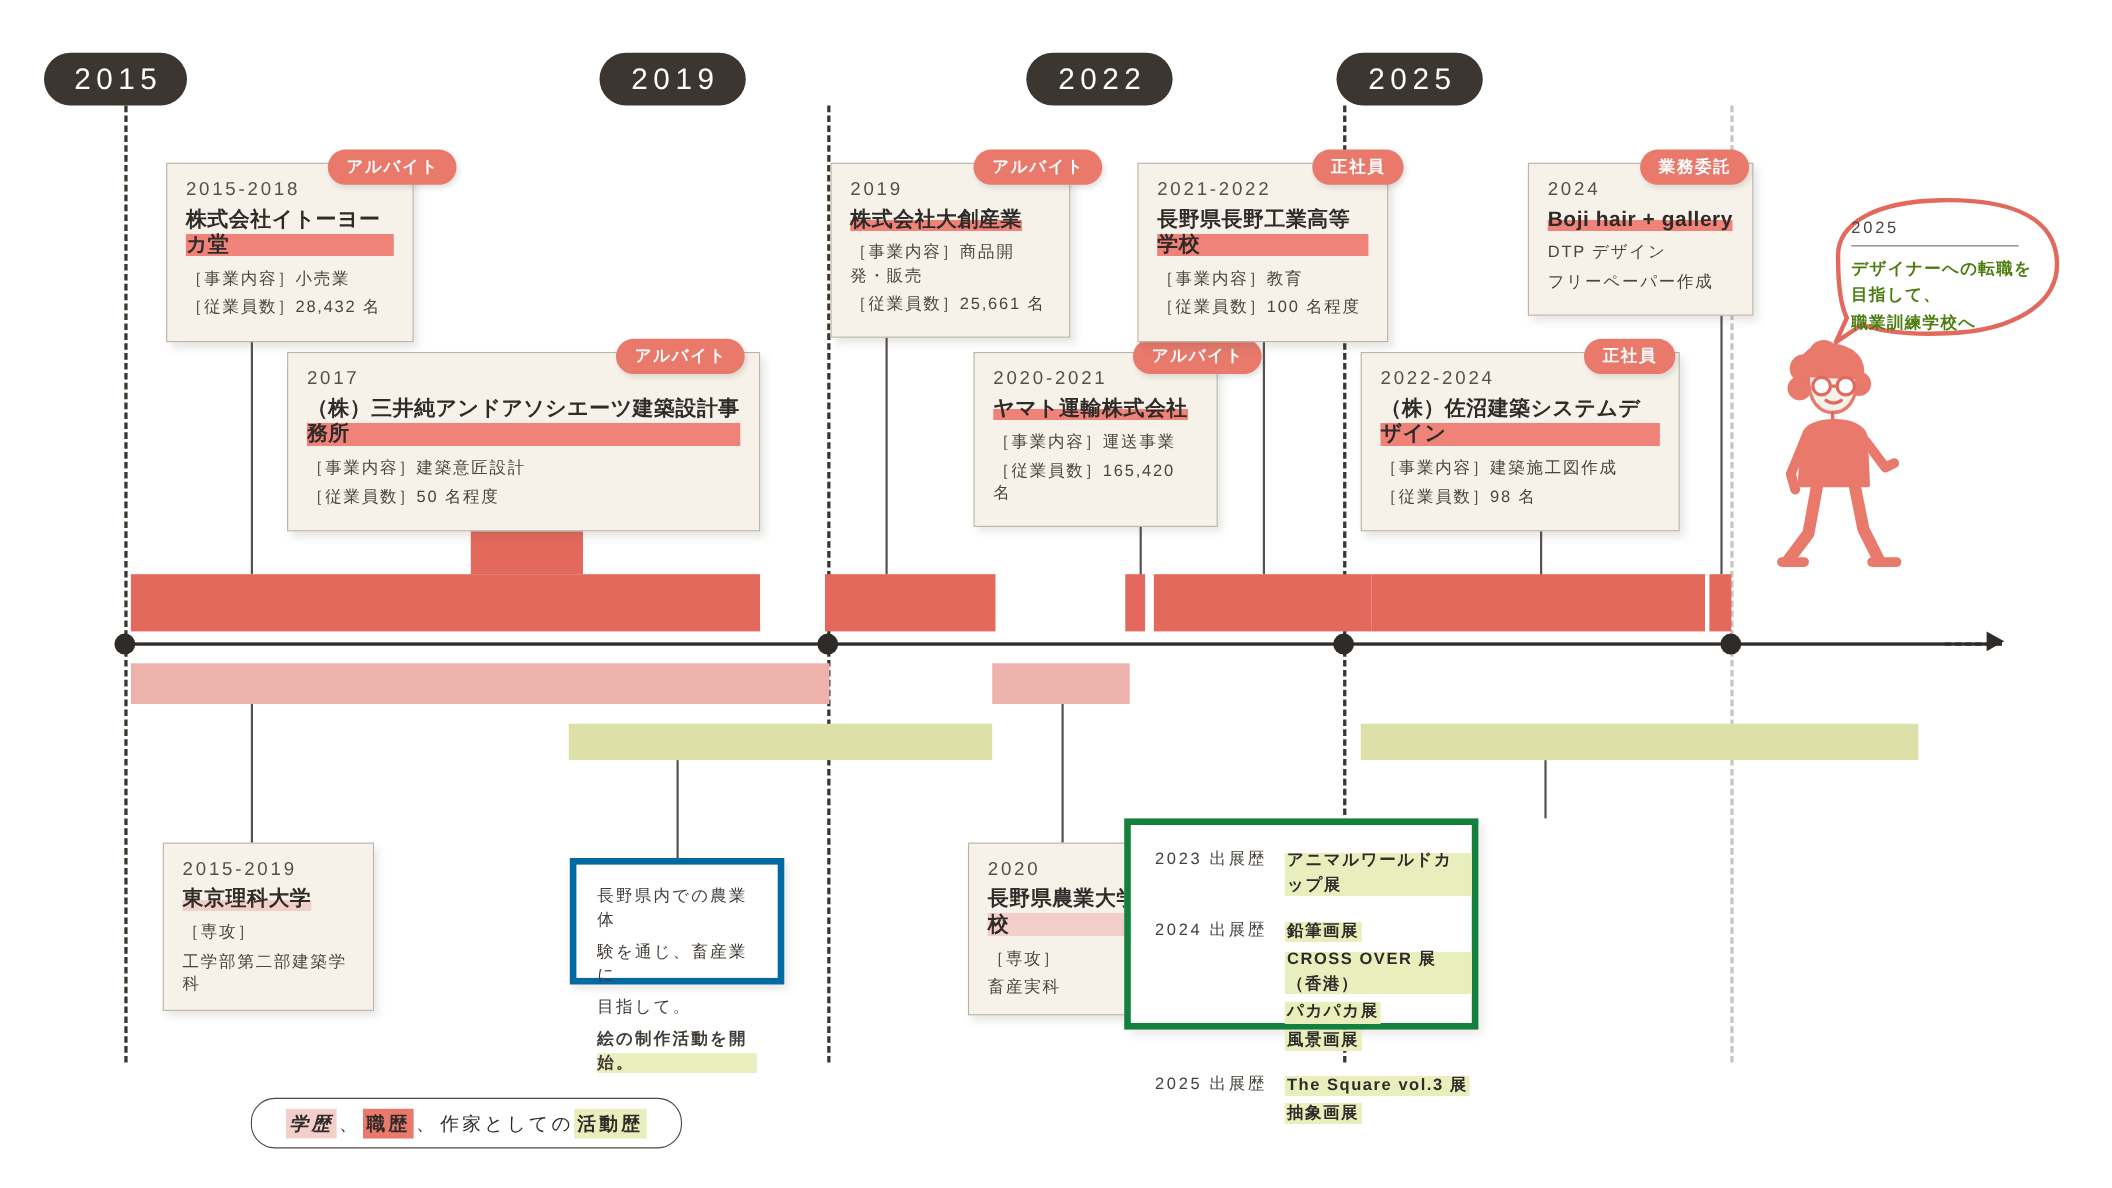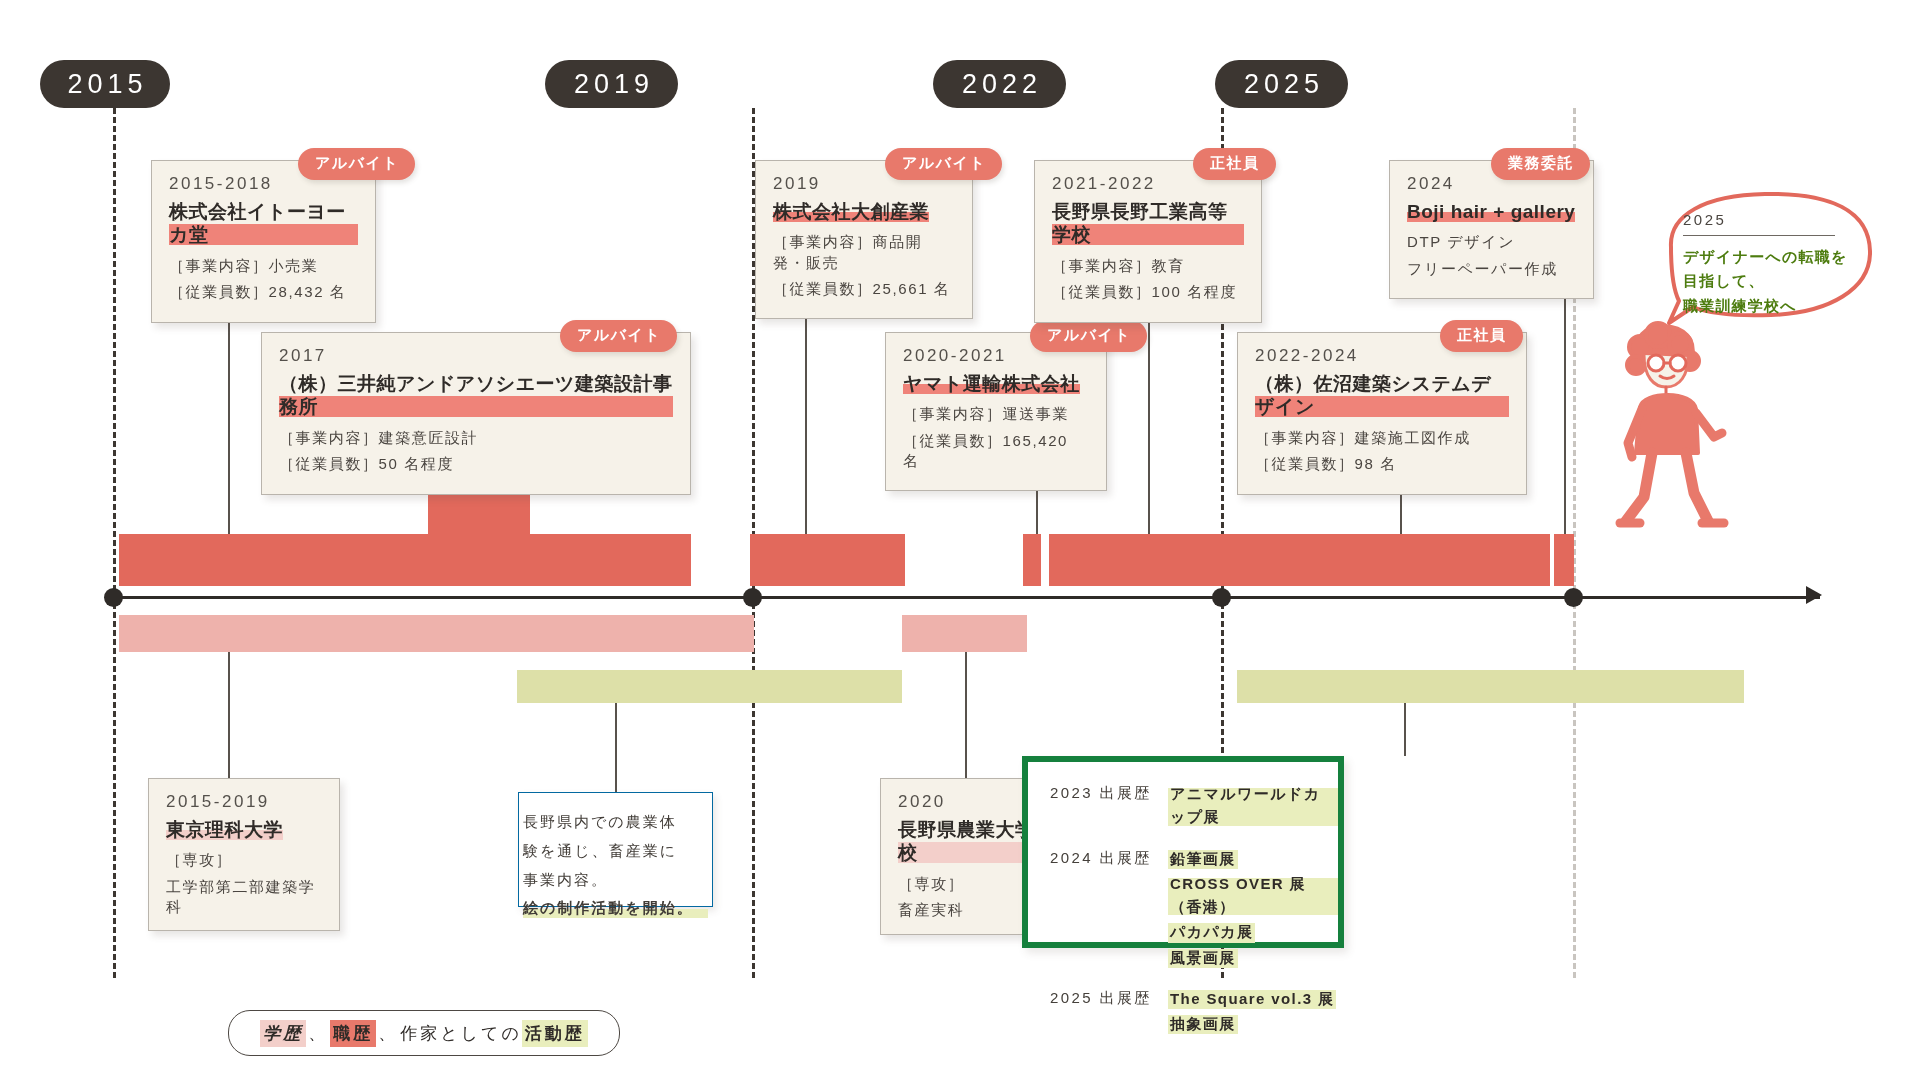--- a/index.html
+++ b/index.html
@@ -5,21 +5,21 @@
 <style>
   html,body{margin:0;padding:0;}
   body{
     width:1920px;height:1080px;
     background:#ffffff;
     font-family:"Liberation Sans","DejaVu Sans",sans-serif;
     color:#3c3632;
     overflow:hidden;
     position:relative;
   }
-  #stage{position:absolute;left:0;top:12px;width:1920px;height:836px;}
+  #stage{position:absolute;left:0;top:0;width:1920px;height:836px;}
 
   
   .year-pill{
     position:absolute;
     background:#3c3631;
     color:#ffffff;
     border-radius:28px;
     height:48px;
     line-height:48px;
     text-align:center;
@@ -110,23 +110,23 @@
     border-radius:16px;
     padding:6px 16px 7px 17px;
     white-space:nowrap;
     box-shadow:2px 3px 5px rgba(90,80,70,.16);
   }
 
   
   .note{
     position:absolute;
     background:#ffffff;
-    border:1px solid #0369a1;
+    border:6px solid #0369a1;
     box-sizing:border-box;
-    padding:18px 4px;
+    padding:18px 19px;
     box-shadow:3px 4px 7px rgba(90,80,70,.13);
   }
   .note p{margin:0 0 7px 0;font-size:15px;letter-spacing:2px;color:#413c37;line-height:1.45;}
   .note p:last-child{margin-bottom:12px;}
   .note .hl-art{
     font-weight:bold;
     background:linear-gradient(transparent 55%, #e9eebd 55%, #e9eebd 97%, transparent 97%);
   }
 
   
@@ -306,21 +306,21 @@
   <div class="card" style="left:880px;top:766px;width:180px;">
     <p class="yr">2020</p>
     <p class="org hl-edu">長野県農業大学校</p>
     <p class="meta">［専攻］</p>
     <p class="meta">畜産実科</p>
   </div>
 
   <div class="note" style="left:518px;top:780px;width:195px;height:115px;">
     <p>長野県内での農業体</p>
     <p>験を通じ、畜産業に</p>
-    <p>事業内容。</p>
+    <p>目指して。</p>
     <p class="hl-art">絵の制作活動を開始。</p>
   </div>
 
   <div id="exhibitions">
     <div class="exh-row">
       <div class="exh-year">2023 出展歴</div>
       <div class="exh-items">
         <div class="exh-item">アニマルワールドカップ展</div>
       </div>
     </div>

